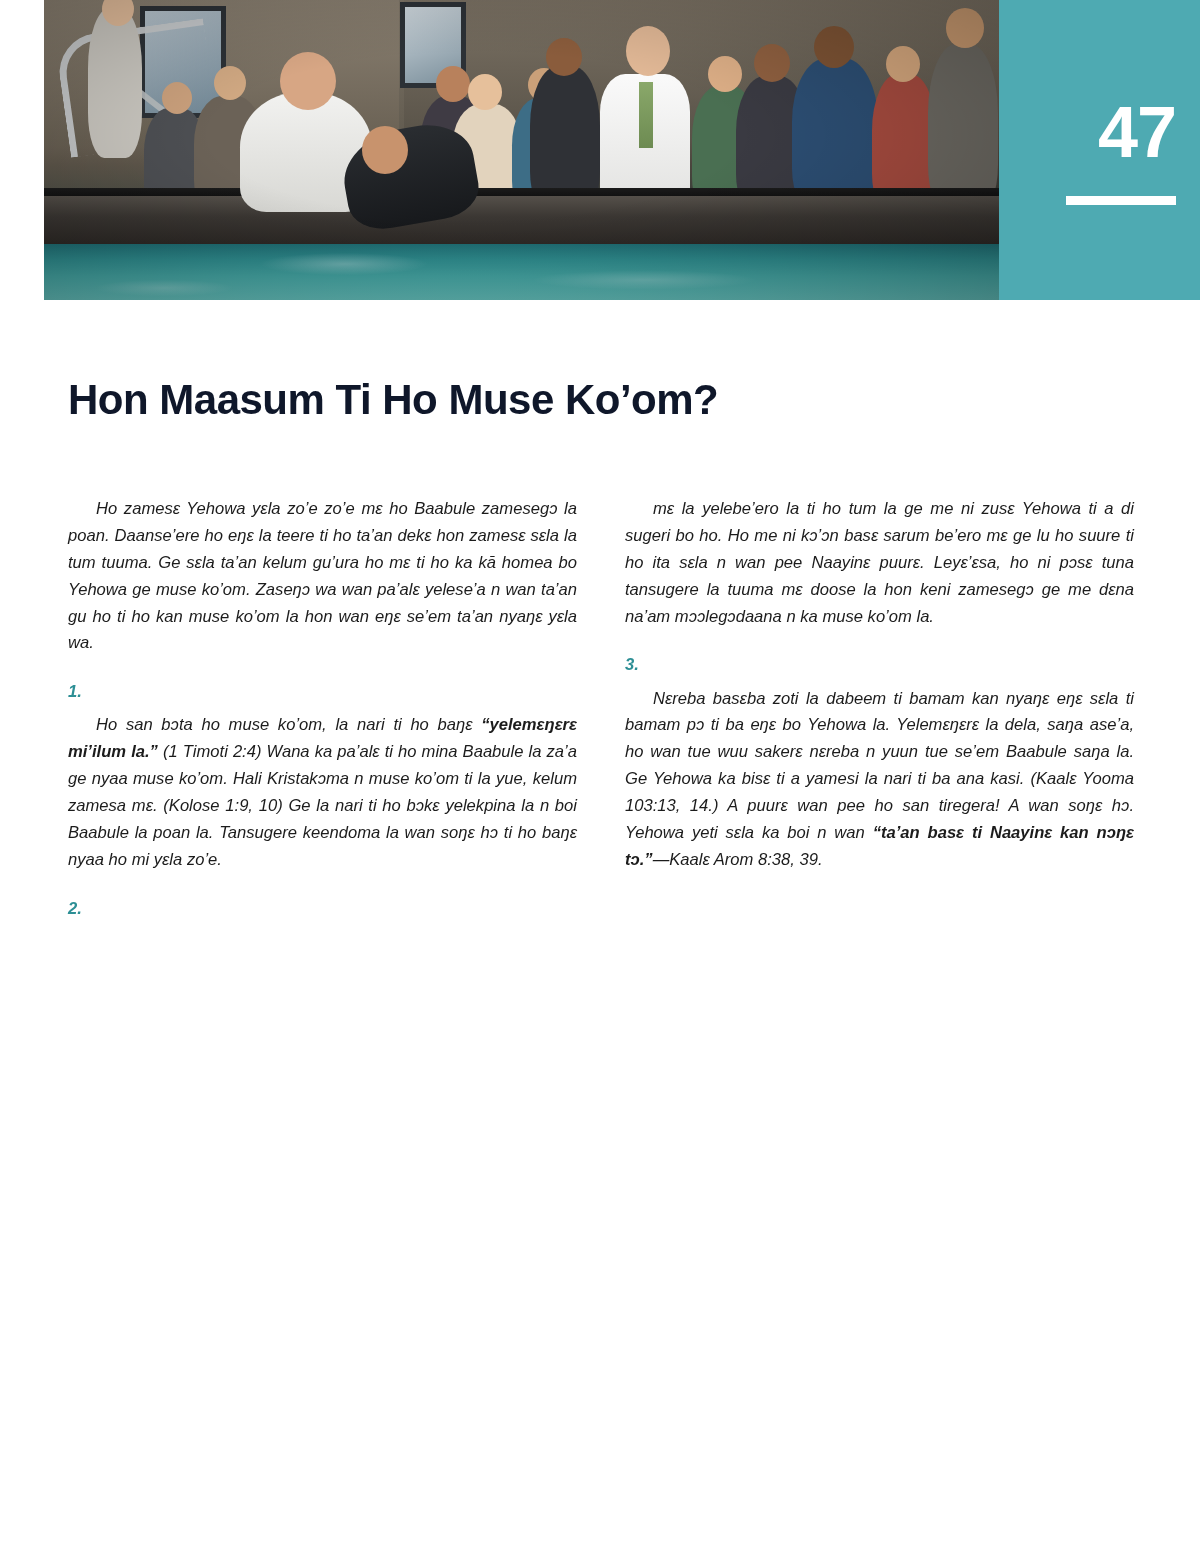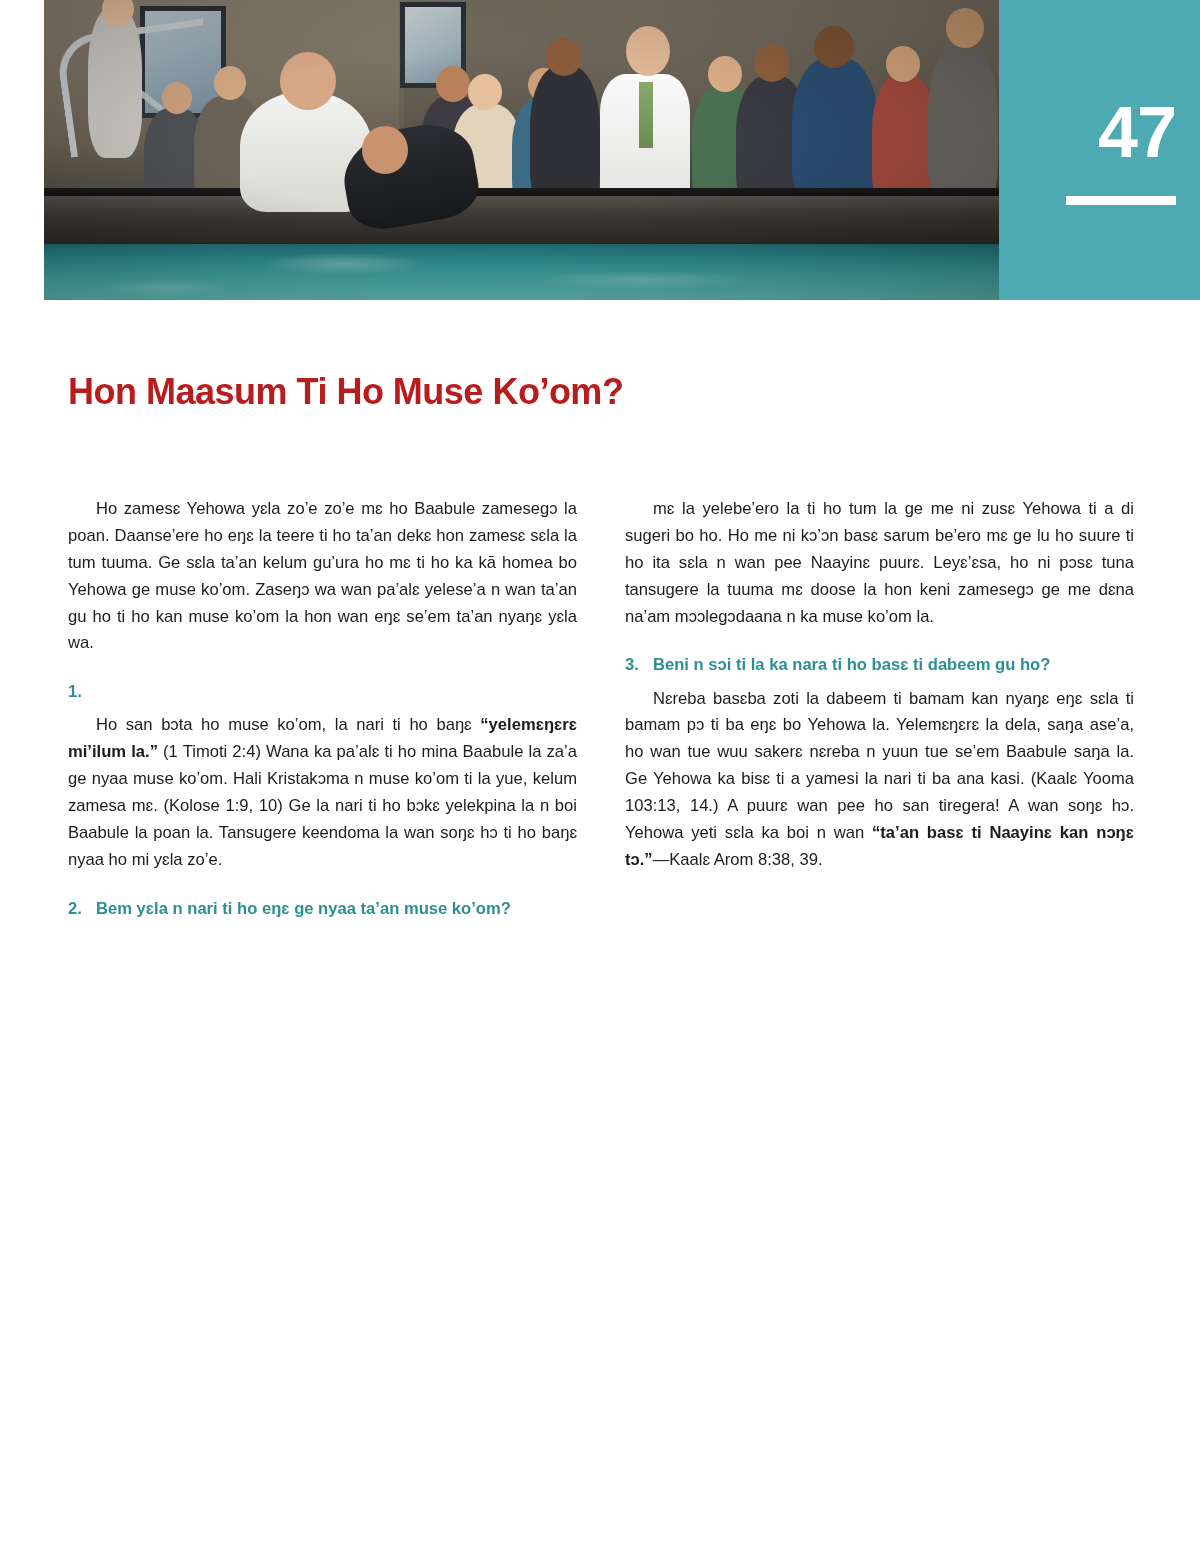--- a/index.html
+++ b/index.html
@@ -153,37 +153,37 @@
     height: 9px;
     background: #ffffff;
   }
 
   
   .title {
     position: absolute;
     left: 68px;
     top: 348px;
     width: 700px;
-    font-size: 36px;
+    font-size: 42px;
     line-height: 1.12;
     font-weight: 700;
-    color: #b91c1c;
+    color: #0f172a;
     letter-spacing: -0.5px;
   }
 
   
   .columns {
     position: absolute;
     left: 68px;
     top: 496px;
     width: 1066px;
     display: flex;
     gap: 48px;
   }
-  .col { width: 509px; }
+  .col { width: 509px; font-style: italic; }
 
   p.body {
     margin: 0 0 0 0;
     font-size: 16.6px;
     line-height: 1.62;
     text-align: justify;
     color: #1c1c1c;
     text-indent: 28px;
   }
 
@@ -282,27 +282,25 @@
   <div class="col">
     <p class="body">Ho zamesɛ Yehowa yɛla zo’e zo’e mɛ ho Baabule zamesegɔ la poan. Daanse’ere ho eŋɛ la teere ti ho ta’an dekɛ hon zamesɛ sɛla la tum tuuma. Ge sɛla ta’an kelum gu’ura ho mɛ ti ho ka kā homea bo Yehowa ge muse ko’om. Zaseŋɔ wa wan pa’alɛ yelese’a n wan ta’an gu ho ti ho kan muse ko’om la hon wan eŋɛ se’em ta’an nyaŋɛ yɛla wa.</p>
 
     <div class="qitem">
       <div class="qnum">1.</div>
     </div>
     <p class="answer">Ho san bɔta ho muse ko’om, la nari ti ho baŋɛ <b>“yelemɛŋɛrɛ mi’ilum la.”</b> (1 Timoti 2:4) Wana ka pa’alɛ ti ho mina Baabule la za’a ge nyaa muse ko’om. Hali Kristakɔma n muse ko’om ti la yue, kelum zamesa mɛ. (Kolose 1:9, 10) Ge la nari ti ho bɔkɛ yelekpina la n boi Baabule la poan la. Tansugere keendoma la wan soŋɛ hɔ ti ho baŋɛ nyaa ho mi yɛla zo’e.</p>
 
     <div class="qitem">
       <div class="qnum">2.</div>
-      <div class="qtext">Bem yɛla n nari ti ho eŋɛ ge nyaa ta’an muse ko’om?</div>
     </div>
   </div>
 
   <div class="col">
     <p class="body no-indent">mɛ la yelebe’ero la ti ho tum la ge me ni zusɛ Yehowa ti a di sugeri bo ho. Ho me ni kɔ’ɔn basɛ sarum be’ero mɛ ge lu ho suure ti ho ita sɛla n wan pee Naayinɛ puurɛ. Leyɛ’ɛsa, ho ni pɔsɛ tuna tansugere la tuuma mɛ doose la hon keni zamesegɔ ge me dɛna na’am mɔɔlegɔdaana n ka muse ko’om la.</p>
 
     <div class="qitem">
       <div class="qnum">3.</div>
-      <div class="qtext">Beni n sɔi ti la ka nara ti ho basɛ ti dabeem gu ho?</div>
     </div>
     <p class="answer">Nɛreba basɛba zoti la dabeem ti bamam kan nyaŋɛ eŋɛ sɛla ti bamam pɔ ti ba eŋɛ bo Yehowa la. Yelemɛŋɛrɛ la dela, saŋa ase’a, ho wan tue wuu sakerɛ nɛreba n yuun tue se’em Baabule saŋa la. Ge Yehowa ka bisɛ ti a yamesi la nari ti ba ana kasi. (Kaalɛ Yooma 103:13, 14.) A puurɛ wan pee ho san tiregera! A wan soŋɛ hɔ. Yehowa yeti sɛla ka boi n wan <b>“ta’an basɛ ti Naayinɛ kan nɔŋɛ tɔ.”</b>—Kaalɛ Arom 8:38, 39.</p>
   </div>
 
 </div>
 
 </body></html>

